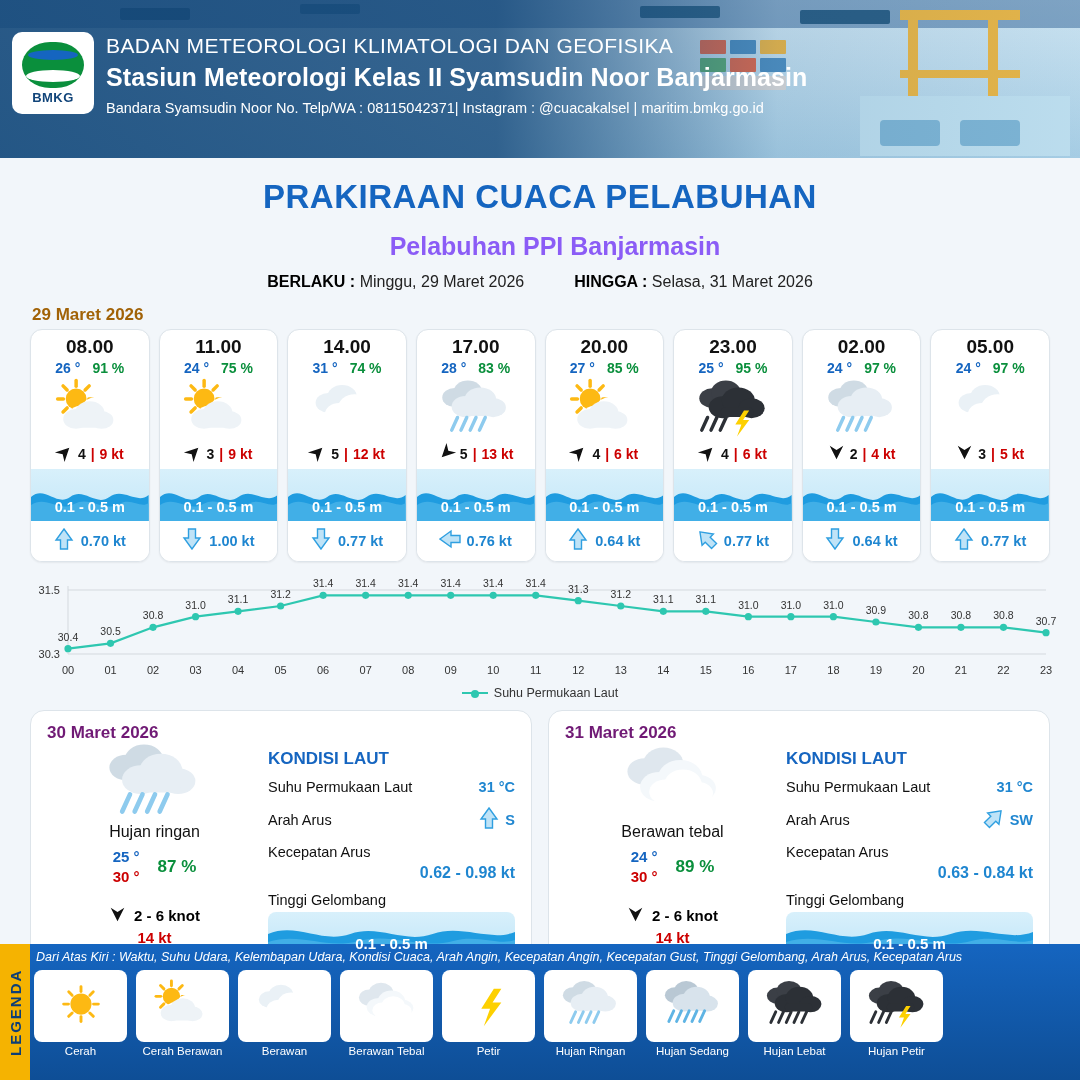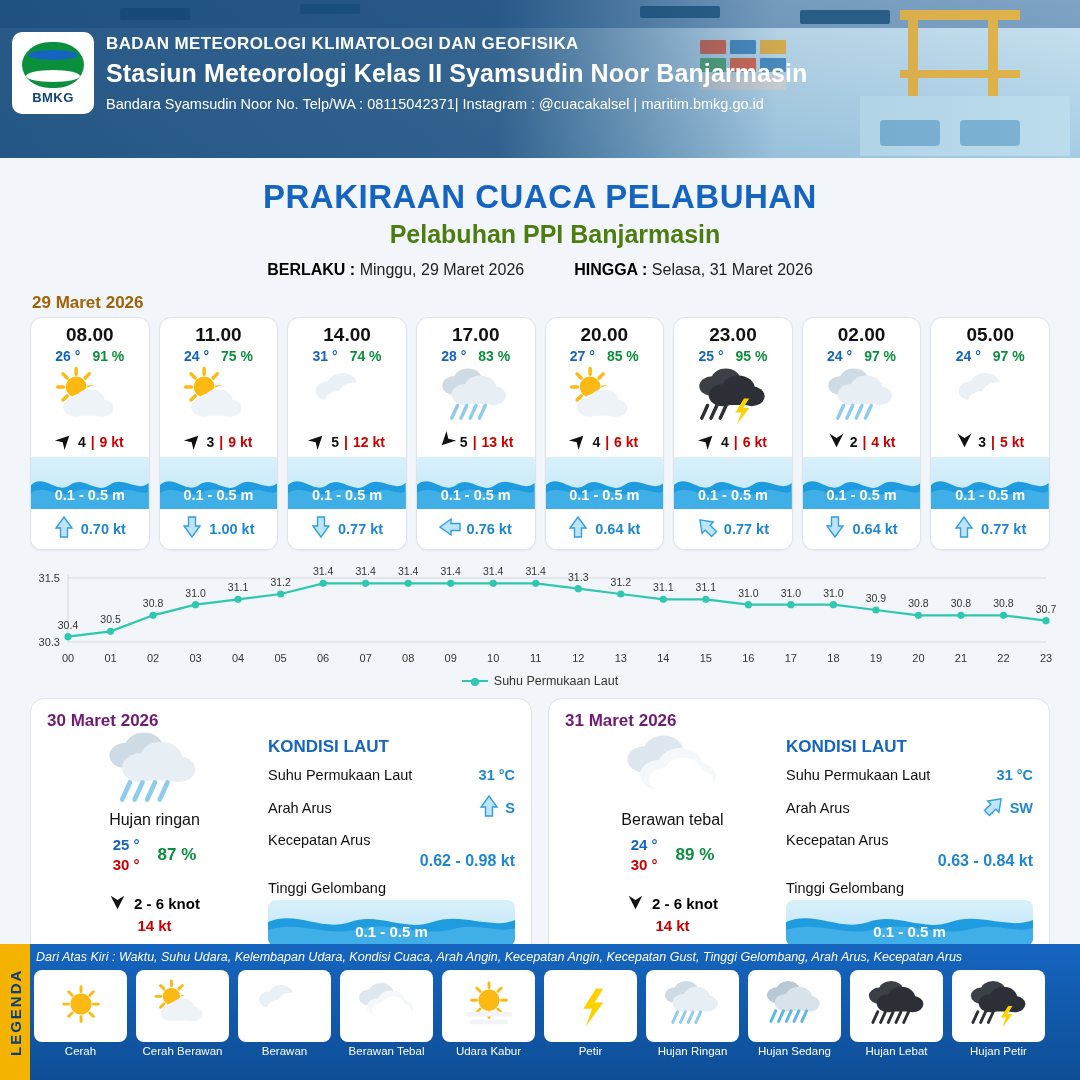--- a/index.html
+++ b/index.html
@@ -42,27 +42,27 @@
   .logo-circle:before{
     content:""; position:absolute; left:6px; top:8px; width:50px; height:10px;
     background:#1565c0; border-radius:50%;
   }
   .logo-circle:after{
     content:""; position:absolute; left:4px; bottom:6px; width:54px; height:12px;
     background:#fff; border-radius:50%;
   }
   .logo-text { font-size:13px; font-weight:bold; color:#12457a; letter-spacing:.5px; margin-top:2px;}
   .hdr-texts { position:absolute; left:106px; top:34px; color:#fff; }
-  .hdr-l1 { font-size:17px; font-weight:bold; letter-spacing:.4px; }
+  .hdr-l1 { font-size:21px; font-weight:normal; letter-spacing:.4px; }
   .hdr-l2 { font-size:25px; font-weight:bold; margin-top:5px; letter-spacing:.1px; }
   .hdr-l3 { font-size:14.5px; margin-top:8px; font-weight:400; }
 
   
   .title1 { text-align:center; margin-top:20px; font-size:33px; font-weight:bold; color:#1565c0; letter-spacing:.5px; }
-  .title2 { text-align:center; margin-top:4px; font-size:25px; font-weight:bold; color:#4d7c0f;padding-left:30px; }
+  .title2 { text-align:center; margin-top:16px; font-size:25px; font-weight:bold; color:#8b5cf6;padding-left:30px; }
   .validrow { margin-top:12px; display:flex; justify-content:center; gap:50px; font-size:16px; color:#111; }
   .validrow b { color:#000; }
   .validrow span.v { color:#222; }
 
   
   .datelabel { margin:14px 0 4px 32px; font-size:17px; font-weight:bold; color:#a16207; }
 
   
   .cards { display:flex; gap:9px; padding:0 30px; }
   .card {
@@ -931,38 +931,20 @@
               <ellipse cx="40" cy="19" rx="12" ry="9" fill="#ffffff"></ellipse>
               <rect x="12" y="18" width="30" height="9" rx="4.5" fill="#ffffff"></rect>
             </g>
           </svg>
         </div>
     <div class="lg-label">Berawan Tebal</div>
       </div>
       <div class="lg-item">
     <div class="lg-box">
           <svg width="62" height="54" viewBox="0 0 64 56">
-            <line x1="45" y1="22" x2="50" y2="22" stroke="#fdb913" stroke-width="3" stroke-linecap="round"></line>
-            <line x1="41.19238815542512" y1="31.192388155425117" x2="44.72792206135786" y2="34.72792206135786" stroke="#fdb913" stroke-width="3" stroke-linecap="round"></line>
-            <line x1="32" y1="35" x2="32" y2="40" stroke="#fdb913" stroke-width="3" stroke-linecap="round"></line>
-            <line x1="22.807611844574883" y1="31.19238815542512" x2="19.272077938642145" y2="34.72792206135786" stroke="#fdb913" stroke-width="3" stroke-linecap="round"></line>
-            <line x1="19" y1="22" x2="14" y2="22.000000000000004" stroke="#fdb913" stroke-width="3" stroke-linecap="round"></line>
-            <line x1="22.80761184457488" y1="12.807611844574883" x2="19.27207793864214" y2="9.272077938642145" stroke="#fdb913" stroke-width="3" stroke-linecap="round"></line>
-            <line x1="31.999999999999996" y1="9" x2="31.999999999999996" y2="4" stroke="#fdb913" stroke-width="3" stroke-linecap="round"></line>
-            <line x1="41.192388155425114" y1="12.80761184457488" x2="44.72792206135785" y2="9.272077938642141" stroke="#fdb913" stroke-width="3" stroke-linecap="round"></line>
-            <circle cx="32" cy="22" r="11" fill="#fdb913"></circle>
-            <rect x="8" y="34" width="48" height="5" rx="2.5" fill="#f1f4f6"></rect>
-            <rect x="12" y="42" width="40" height="5" rx="2.5" fill="#f1f4f6"></rect>
-          </svg>
-        </div>
-    <div class="lg-label">Udara Kabur</div>
-      </div>
-      <div class="lg-item">
-    <div class="lg-box">
-          <svg width="62" height="54" viewBox="0 0 64 56">
             <polygon transform="translate(24,10) scale(1.3)" points="10,0 0,16 7,16 2,30 16,11 9,11 16,0" fill="#fdd000"></polygon>
           </svg>
         </div>
     <div class="lg-label">Petir</div>
       </div>
       <div class="lg-item">
     <div class="lg-box">
           <svg width="62" height="54" viewBox="0 0 64 56">
             <g transform="translate(2,2) scale(0.82)">
               <ellipse cx="14" cy="18" rx="13" ry="10" fill="#cfdbe4"></ellipse>

